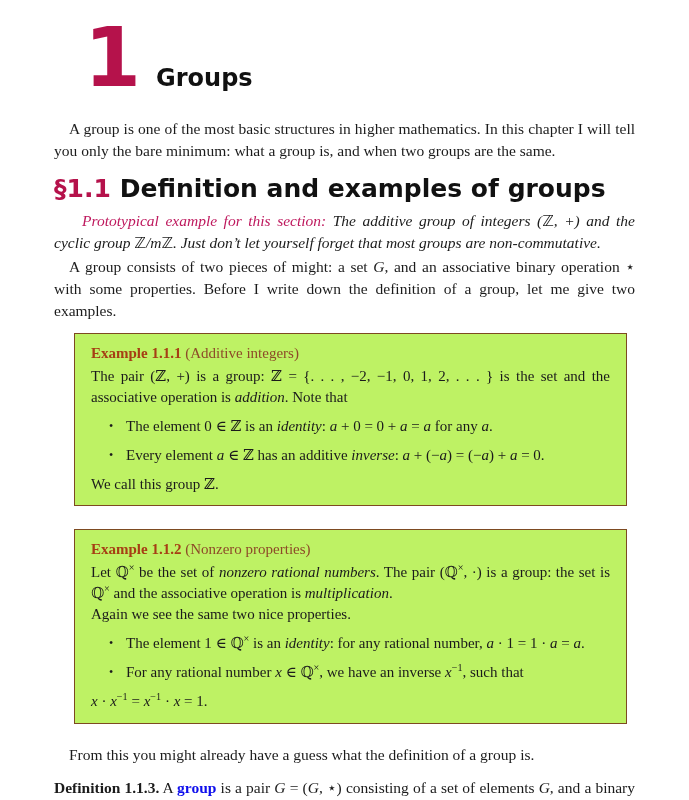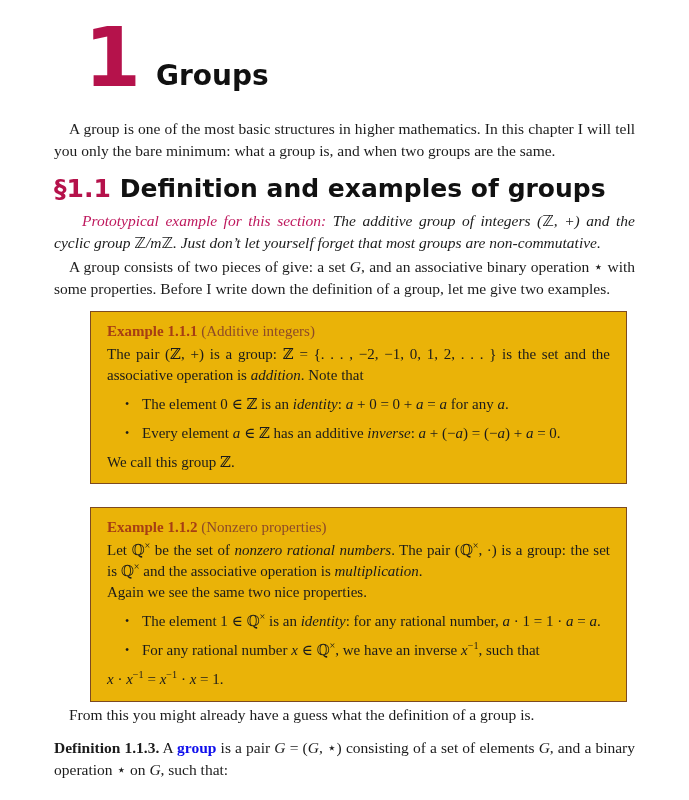--- a/index.html
+++ b/index.html
@@ -11,46 +11,46 @@
   }
   .content{padding:0 54px;}
   
   .chapter-head{display:flex;align-items:flex-end;gap:15px;padding-top:24px;margin-left:30px;}
   .chapter-num{
     font-family:"DejaVu Sans","Liberation Sans",sans-serif;font-weight:bold;
     font-size:82px;line-height:0.84;color:#b5124b;
   }
   .chapter-title{
     font-family:"DejaVu Sans","Liberation Sans",sans-serif;font-weight:bold;
-    font-size:28px;line-height:1;margin:0;padding-bottom:3px;color:#111;
+    font-size:24px;line-height:1;margin:0;padding-bottom:3px;color:#111;
   }
   
   p{margin:0;text-align:justify;}
   .p-intro{margin-top:25px;text-indent:15px;}
   .p-proto{margin-top:9px;text-indent:28px;}
   .p-lead{margin-top:2px;text-indent:15px;}
-  .p-closing{margin-top:2px;text-indent:15px;}
+  .p-closing{margin-top:20px;text-indent:15px;}
   .p-def{margin-top:11px;}
   
   .sec-head{
     font-family:"DejaVu Sans","Liberation Sans",sans-serif;font-weight:bold;
     font-size:25px;line-height:24px;margin:15px 0 0 0;color:#111;
   }
   .sec-num{color:#b5124b;margin-right:9px;}
   
   .it{font-style:italic;}
   .mv{font-style:italic;}
   .bd{font-weight:bold;}
   .blue{color:#0e0eec;font-weight:bold;}
   .redit{color:#be185d;font-style:italic;}
   sup{font-size:0.68em;line-height:0;vertical-align:super;}
   
   .example-box{
-    margin:11px 8px 0 36px;
-    border:1.5px solid #7d4a21;background:#eab308;
+    margin:11px 8px 0 20px;
+    border:1.5px solid #7d4a21;background:#bef264;
     padding:8px 16px 10px 16px;
     font-size:15px;line-height:21px;box-sizing:border-box;
   }
   .box2{margin-top:23px;}
   .ex-title{line-height:22px;text-align:left;}
   .ex-label{color:#a63e14;font-weight:bold;}
   .ex-topic{color:#8d4a28;}
   .ex-body{margin-top:2px;}
   
   ul{list-style:none;margin:0;padding:0;}
@@ -69,21 +69,21 @@
       <span class="chapter-num">1</span>
       <h1 class="chapter-title">Groups</h1>
     </div>
 
     <p class="p-intro"><span>A group is one of the most basic structures in higher mathematics. In this chapter I will tell you only the bare minimum: what a group is, and when two groups are the same.</span></p>
 
     <h2 class="sec-head"><span class="sec-num">§1.1</span><span>Definition and examples of groups</span></h2>
 
     <p class="p-proto"><span class="redit">Prototypical example for this section: </span><span class="it">The additive group of integers (ℤ, +) and the cyclic group ℤ/mℤ. Just don’t let yourself forget that most groups are non-commutative.</span></p>
 
-    <p class="p-lead"><span>A group consists of two pieces of give: a set </span><span class="mv">G</span><span>, and an associative binary operation ⋆ with some properties. Before I write down the definition of a group, let me give two examples.</span></p>
+    <p class="p-lead"><span>A group consists of two pieces of might: a set </span><span class="mv">G</span><span>, and an associative binary operation ⋆ with some properties. Before I write down the definition of a group, let me give two examples.</span></p>
 
     <div class="example-box">
       <div class="ex-title">
         <span class="ex-label">Example 1.1.1</span>
         <span class="ex-topic">(Additive integers)</span>
       </div>
       <p class="ex-body"><span>The pair (ℤ, +) is a group: ℤ = {.&nbsp;.&nbsp;.&nbsp;, −2, −1, 0, 1, 2, .&nbsp;.&nbsp;.&nbsp;} is the set and the associative operation is </span><span class="it">addition</span><span>. Note that</span></p>
       <ul class="box-list">
         <li><span>The element 0 ∈ ℤ is an </span><span class="it">identity</span><span>: </span><span class="mv">a</span><span> + 0 = 0 + </span><span class="mv">a</span><span> = </span><span class="mv">a</span><span> for any </span><span class="mv">a</span><span>.</span></li>
         <li><span>Every element </span><span class="mv">a</span><span> ∈ ℤ has an additive </span><span class="it">inverse</span><span>: </span><span class="mv">a</span><span> + (−</span><span class="mv">a</span><span>) = (−</span><span class="mv">a</span><span>) + </span><span class="mv">a</span><span> = 0.</span></li>

